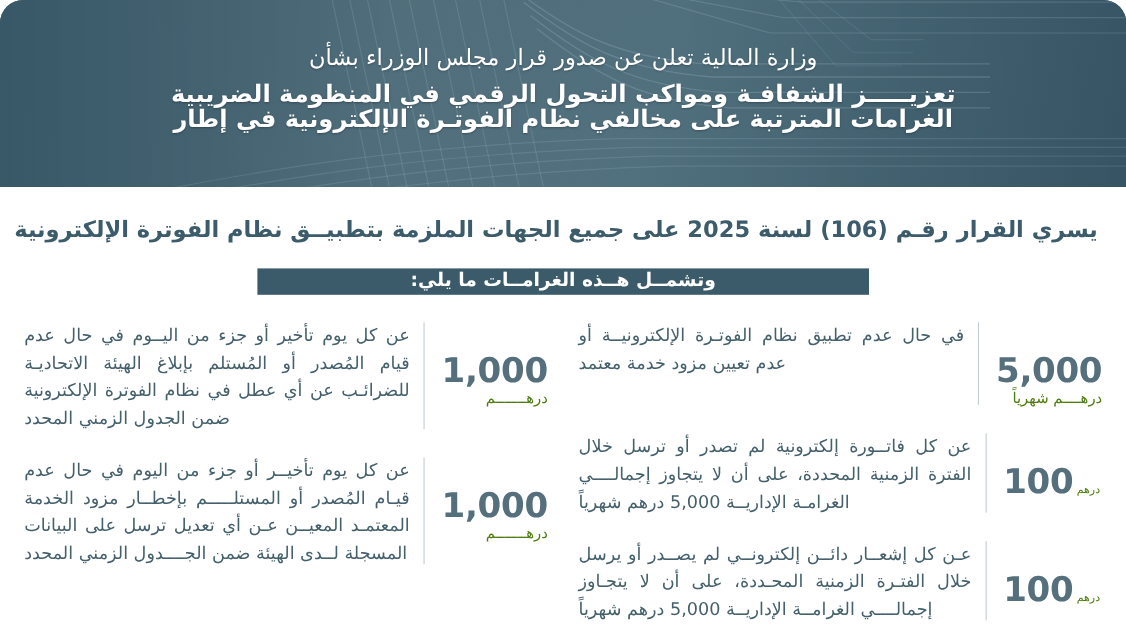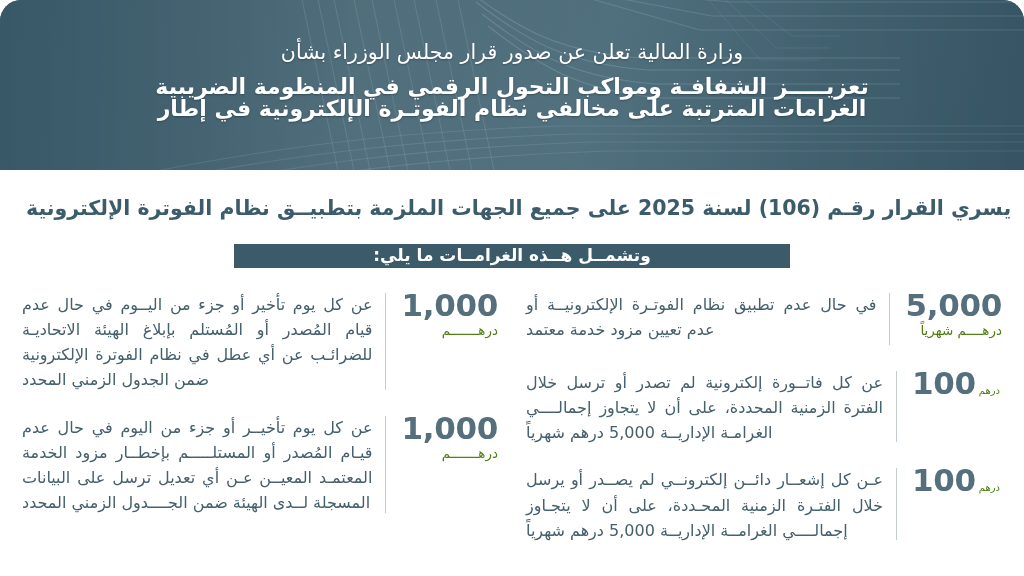--- a/index.html
+++ b/index.html
@@ -91,21 +91,21 @@
     text-shadow: 0 1px 2px rgba(0,0,0,0.28);
   }
 
   .hline2 { margin-bottom: 14px; }
 
   
   .subtitle-wrap {
     width: 1024px;
     padding: 26px 26px 0 26px;
     display: flex;
-    justify-content: flex-end;
+    justify-content: flex-start;
   }
 
   .subtitle {
     font-size: 20.5px;
     font-weight: 700;
     color: #3c5c6b;
     text-align: center;
     line-height: 1.25;
     white-space: nowrap;
   }
@@ -172,20 +172,21 @@
 
   .amount-value {
     font-size: 31px;
     font-weight: 700;
     color: #55707c;
     line-height: 1.02;
     letter-spacing: -0.3px;
     direction: ltr;
     text-align: right;
     unicode-bidi: isolate;
+    margin-top: 32px;
   }
 
   .amount-unit {
     font-size: 13.5px;
     font-weight: 400;
     color: #4d7c0f;
     line-height: 1.25;
     margin-top: 1px;
     white-space: nowrap;
   }

